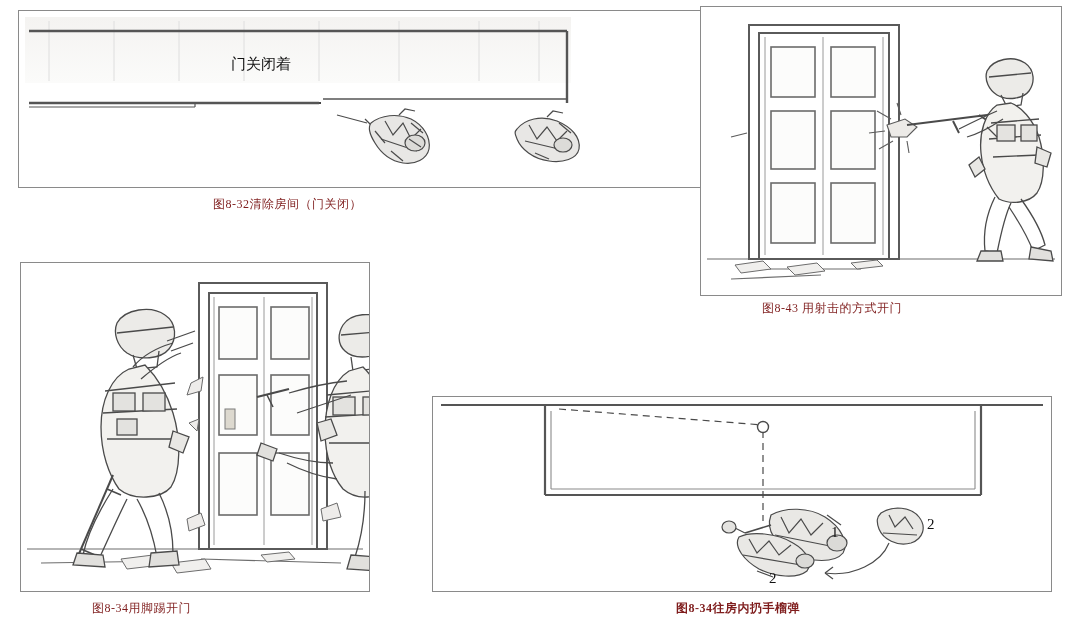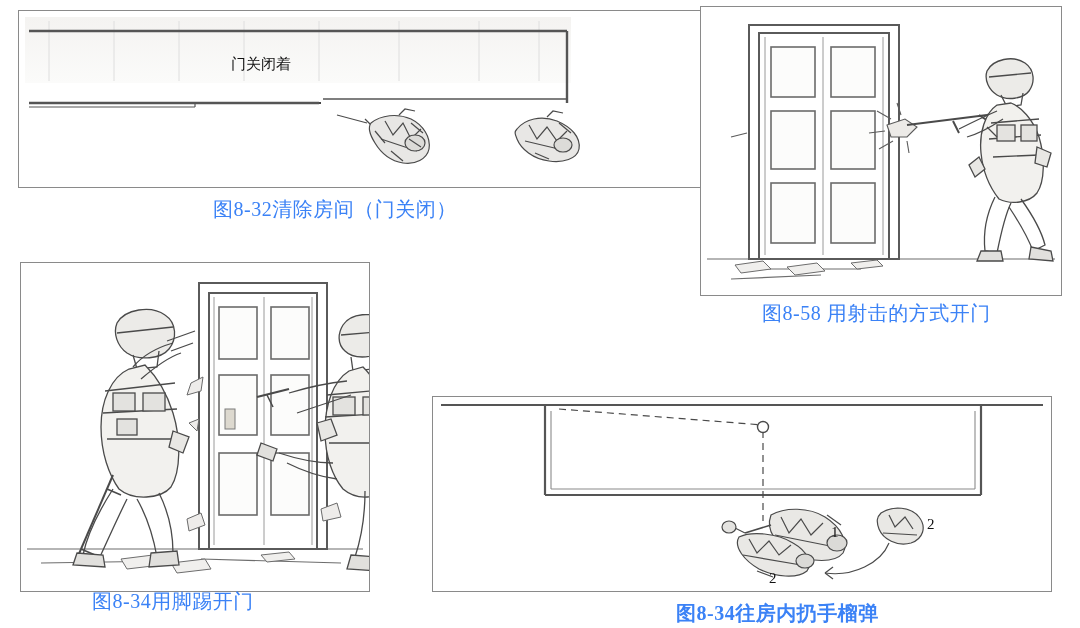--- a/index.html
+++ b/index.html
@@ -18,39 +18,39 @@
   .fig-frame {
     position: absolute;
     box-sizing: border-box;
     border: 1px solid #8a8a8a;
     background: #ffffff;
     overflow: hidden;
   }
   .caption {
     position: absolute;
     font-family: "Liberation Serif", serif;
-    font-size: 20px;
+    font-size: 12px;
     letter-spacing: 0.5px;
-    color: #3b82f6;
+    color: #7f1d1d;
     white-space: nowrap;
   }
   svg { display: block; }
 
   
   #fig32 { left: 18px; top: 10px; width: 724px; height: 178px; }
   
   #fig33 { left: 700px; top: 6px; width: 362px; height: 290px; }
   
   #fig34a { left: 20px; top: 262px; width: 350px; height: 330px; }
   
   #fig34b { left: 432px; top: 396px; width: 620px; height: 196px; }
 
   .cap32 { left: 213px; top: 196px; }
   .cap33 { left: 762px; top: 300px; }
-  .cap34a { left: 92px; top: 588px; }
+  .cap34a { left: 92px; top: 600px; }
   .cap34b { left: 676px; top: 600px; font-weight: bold; }
 </style>
 </head>
 <body>
 
 <div class="fig-frame" id="fig32">
   <svg width="618" height="176" viewBox="0 0 618 176">
     <defs>
       <linearGradient id="wash32" x1="0" y1="0" x2="0" y2="1">
         <stop offset="0%" stop-color="#f4f3f1"></stop>
@@ -190,21 +190,21 @@
       <path d="M320 192 C330 206 340 222 344 238 L332 244 C326 228 316 212 308 200"></path>
 
       <path d="M280 244 L300 244 L302 254 L276 254 Z" fill="#e1e0dd"></path>
       <path d="M330 240 L350 244 L352 254 L328 252 Z" fill="#e1e0dd"></path>
 
       <path d="M336 140 L350 146 L346 160 L334 156 Z" fill="#e8e7e4"></path>
       <path d="M278 150 L268 158 L274 170 L284 162 Z" fill="#e8e7e4"></path>
     </g>
   </svg>
 </div>
-<div class="caption cap33">图8-58 用射击的方式开门</div>
+<div class="caption cap33">图8-43 用射击的方式开门</div>
 
 <div class="fig-frame" id="fig34a">
   <svg width="348" height="328" viewBox="0 0 348 328">
     <rect x="0" y="0" width="348" height="328" fill="#ffffff"></rect>
 
     <g stroke="#6d6d6d" fill="none" stroke-width="1.2">
       <path d="M6 286 L342 286"></path>
       <path d="M20 300 L150 298"></path>
       <path d="M180 296 L320 300"></path>
     </g>

